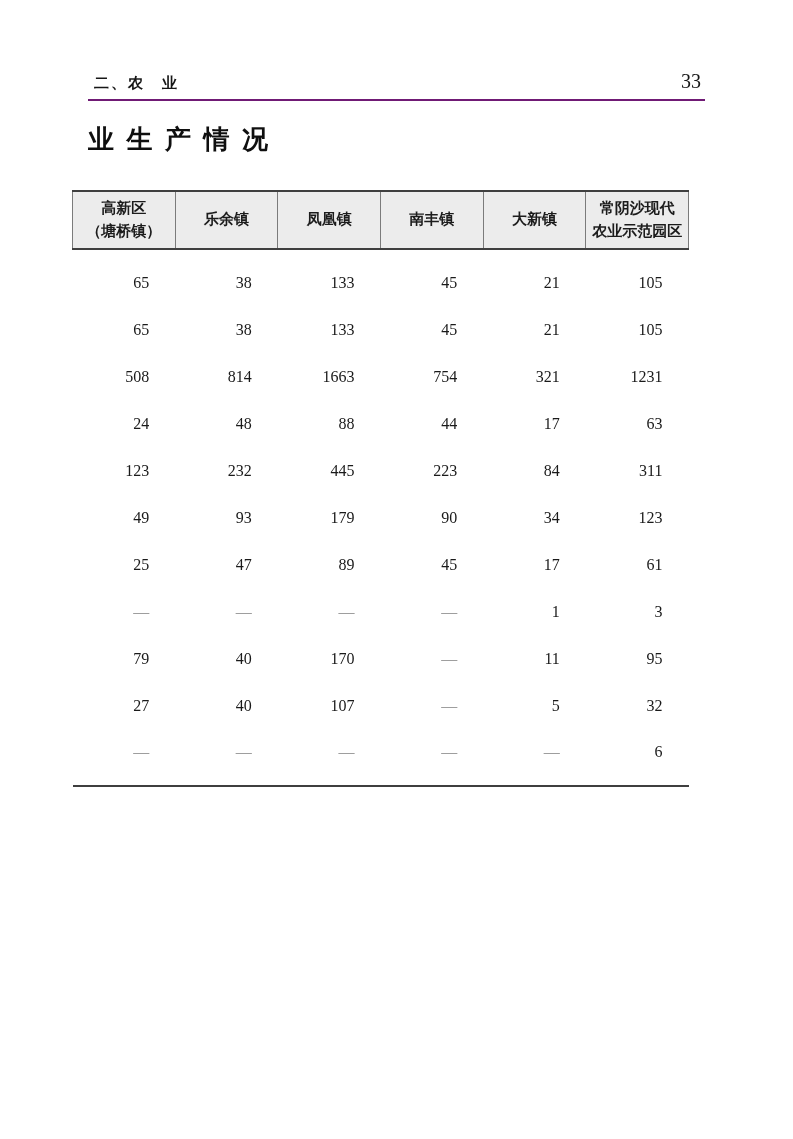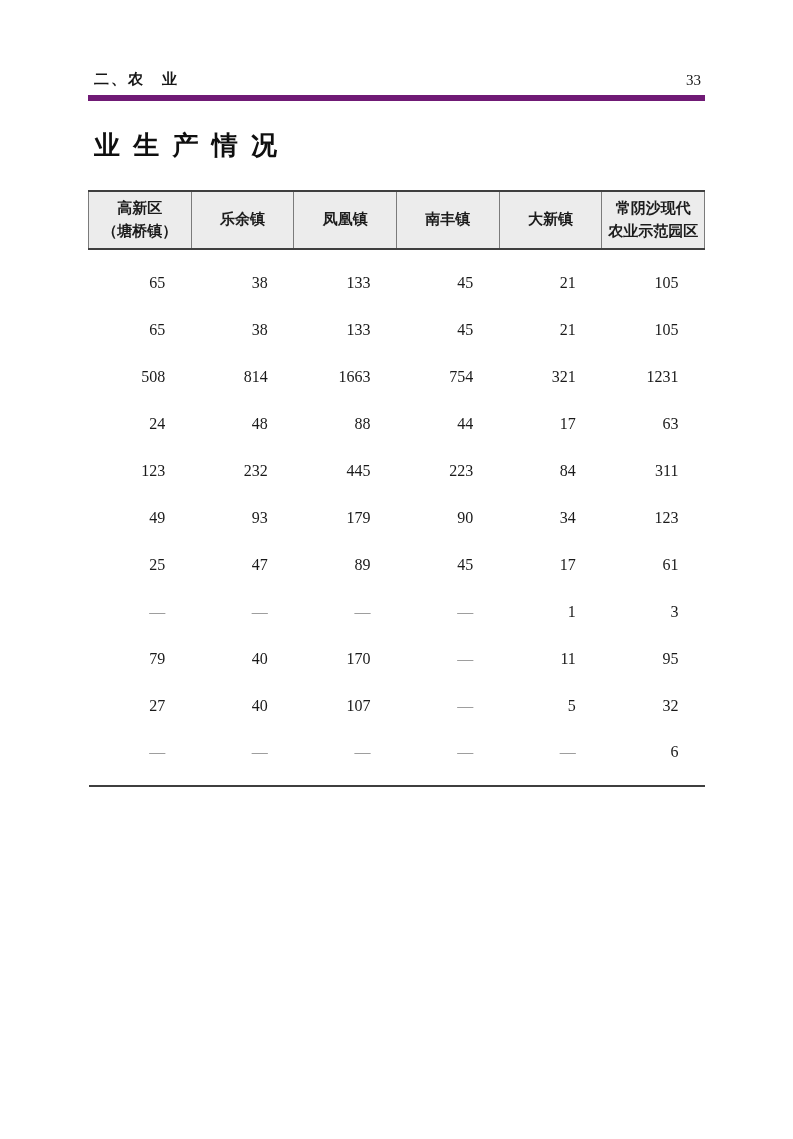--- a/index.html
+++ b/index.html
@@ -10,44 +10,44 @@
     color: #1a1a1a;
     position: relative;
     overflow: hidden;
   }
   .page { position: relative; width: 793px; height: 1139px; background: #fff; }
 
   
   .page-header {
     position: absolute; left: 88px; top: 70px; width: 617px;
     display: flex; justify-content: space-between; align-items: flex-end;
-    border-bottom: 6px solid #701a75;
+    border-bottom: 2px solid #701a75;
     padding-bottom: 6px;
   }
   .section-heading {
     font-family: "Liberation Sans", sans-serif;
     font-weight: bold; font-size: 15px; letter-spacing: 2px;
     padding-left: 6px; color: #161616;
   }
   .page-number {
     font-family: "Liberation Serif", serif;
-    font-size: 15px; padding-right: 4px; color: #161616;
+    font-size: 20px; padding-right: 4px; color: #161616;
   }
 
   
   .doc-title {
-    position: absolute; left: 88px; top: 122px; margin: 6px;
-    font-family: Liberation Sans, sans-serif;
+    position: absolute; left: 88px; top: 122px; margin: 0;
+    font-family: Liberation Serif, serif;
     font-weight: bold; font-size: 26px; letter-spacing: 3px;
     color: #0f0f0f;
   }
 
   
   table.data-table {
-    position: absolute; left: 88px; top: 190px; width: 617px;
+    position: absolute; left: 72px; top: 190px; width: 617px;
     border-collapse: collapse; table-layout: fixed;
   }
   thead tr { height: 58px; }
   thead th {
     background: #ececec;
     border-top: 2px solid #3f3f3f;
     border-bottom: 2px solid #3f3f3f;
     border-left: 1px solid #7b7b7b;
     border-right: 1px solid #7b7b7b;
     font-family: "Liberation Serif", serif;

